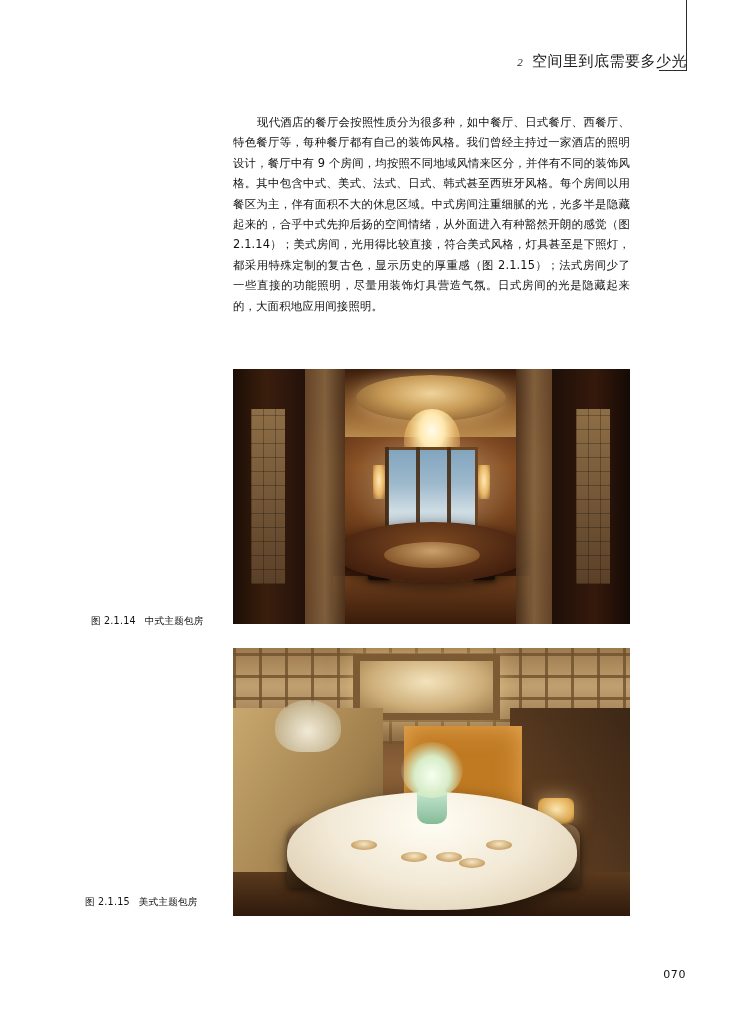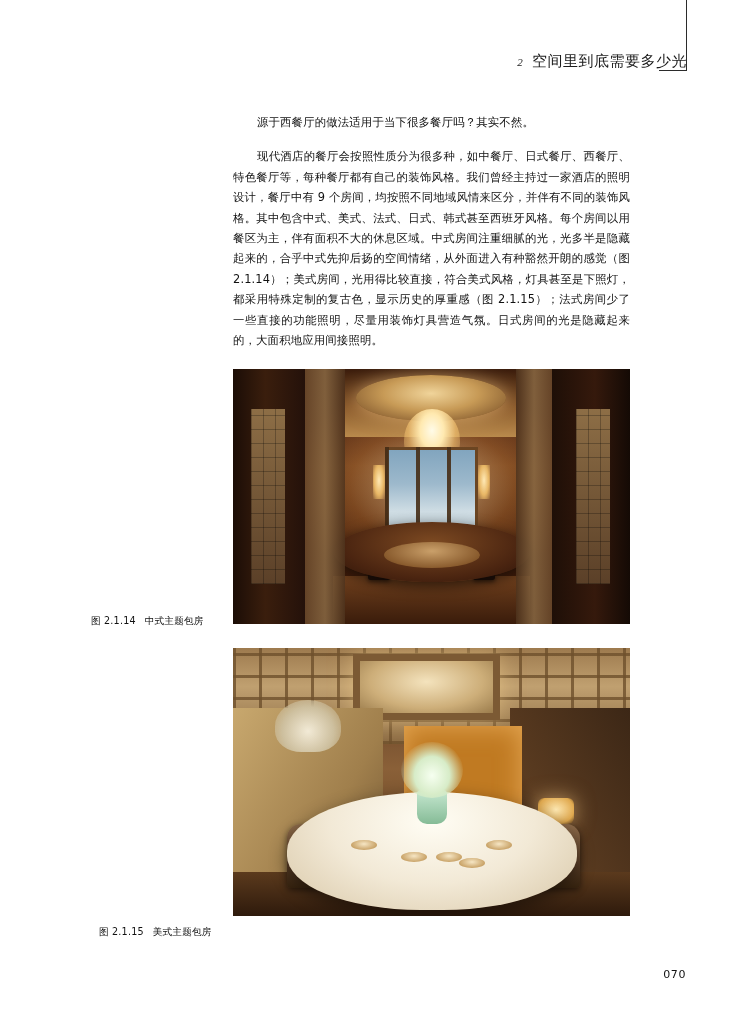--- a/index.html
+++ b/index.html
@@ -94,21 +94,21 @@
   .figcap {
     position: absolute;
     font-family: "DejaVu Sans", sans-serif;
     font-size: 9.6px;
     color: #111;
     letter-spacing: 0.2px;
     white-space: nowrap;
   }
   .figcap .num { margin-right: 9px; }
   .cap1 { left: 91px; top: 615px; text-align: right; }
-  .cap2 { left: 99px; top: 896px; margin-top: 30px; }
+  .cap2 { left: 85px; top: 896px; }
 
   
   .pageno {
     position: absolute;
     right: 43px;
     bottom: 43px;
     font-family: "DejaVu Sans", sans-serif;
     font-size: 11px;
     color: #111;
     letter-spacing: 0.6px;
@@ -305,21 +305,20 @@
 
   <div class="corner-rule-v"></div>
   <div class="corner-rule-h"></div>
 
   <div class="header">
     <span class="header-num">2</span>
     <span class="header-title">空间里到底需要多少光</span>
   </div>
 
   <div class="content">
-    <p class="para indent">源于西餐厅的做法适用于当下很多餐厅吗？其实不然。</p>
     <p class="para indent">现代酒店的餐厅会按照性质分为很多种，如中餐厅、日式餐厅、西餐厅、特色餐厅等，每种餐厅都有自己的装饰风格。我们曾经主持过一家酒店的照明设计，餐厅中有 9 个房间，均按照不同地域风情来区分，并伴有不同的装饰风格。其中包含中式、美式、法式、日式、韩式甚至西班牙风格。每个房间以用餐区为主，伴有面积不大的休息区域。中式房间注重细腻的光，光多半是隐藏起来的，合乎中式先抑后扬的空间情绪，从外面进入有种豁然开朗的感觉（图 2.1.14）；美式房间，光用得比较直接，符合美式风格，灯具甚至是下照灯，都采用特殊定制的复古色，显示历史的厚重感（图 2.1.15）；法式房间少了一些直接的功能照明，尽量用装饰灯具营造气氛。日式房间的光是隐藏起来的，大面积地应用间接照明。</p>
   </div>
 
   <div class="figure fig1">
     <div class="photo p1">
       <div class="ceil">
         <div class="ceil-ring"></div>
       </div>
       <div class="chand"></div>
       <div class="window"></div>

